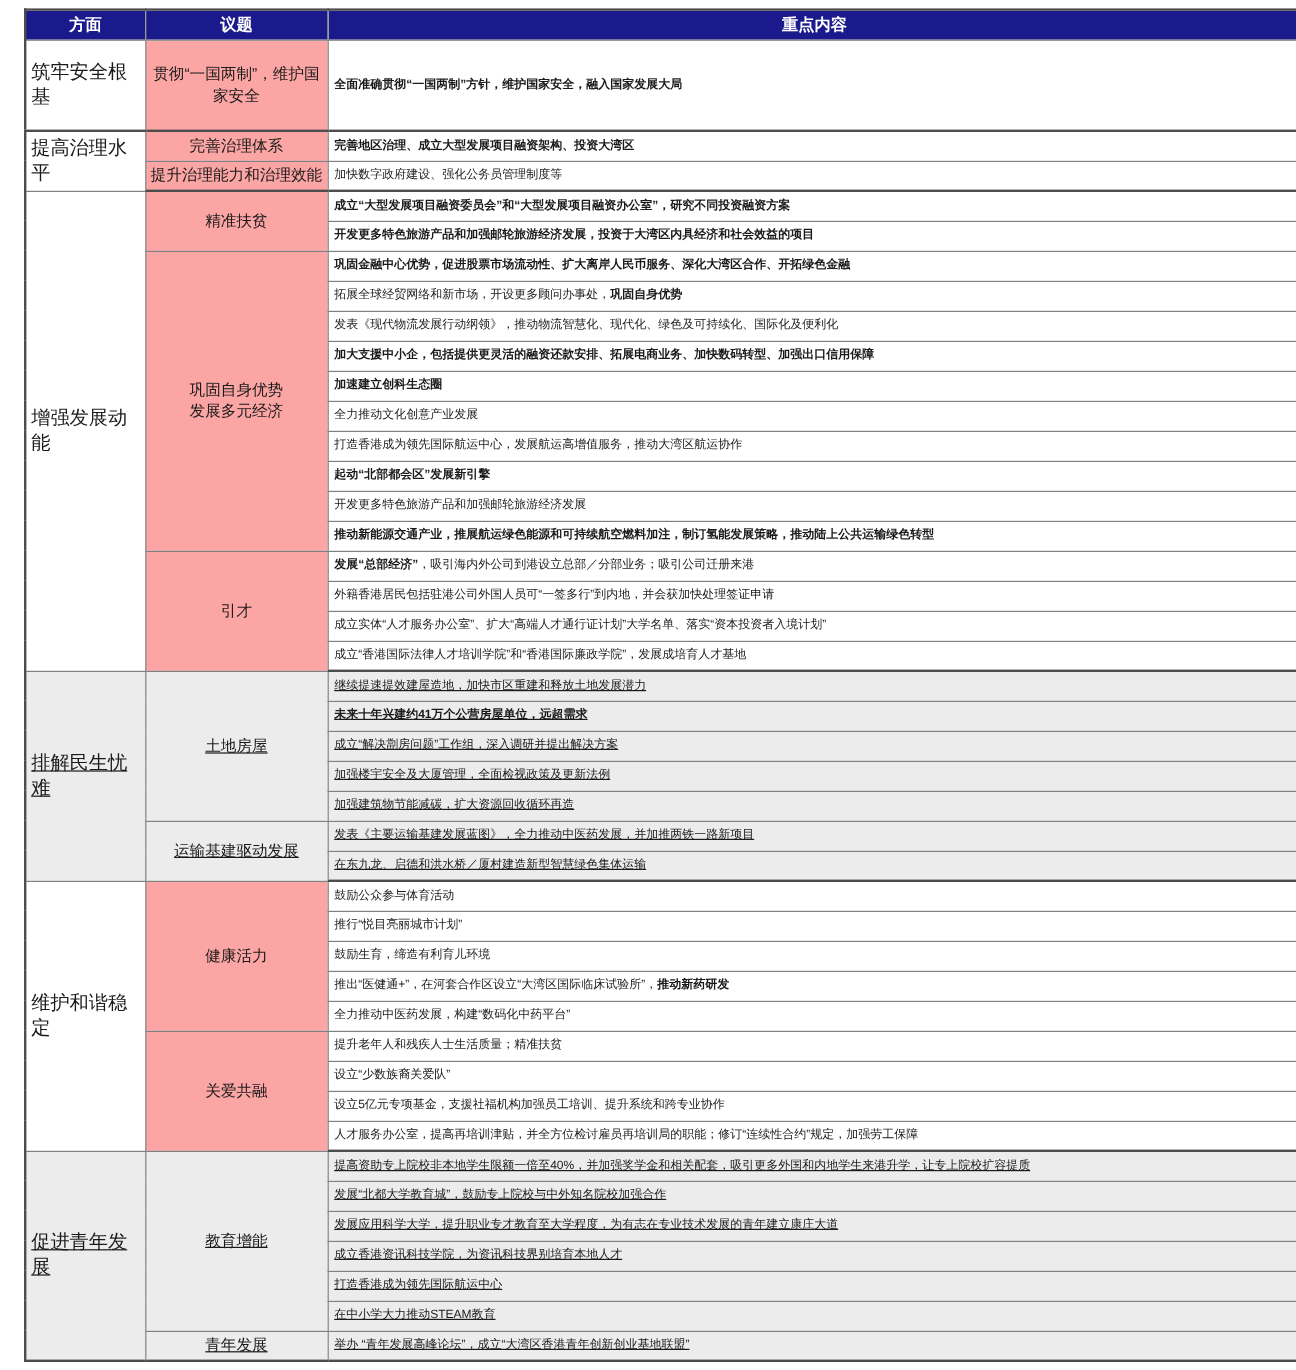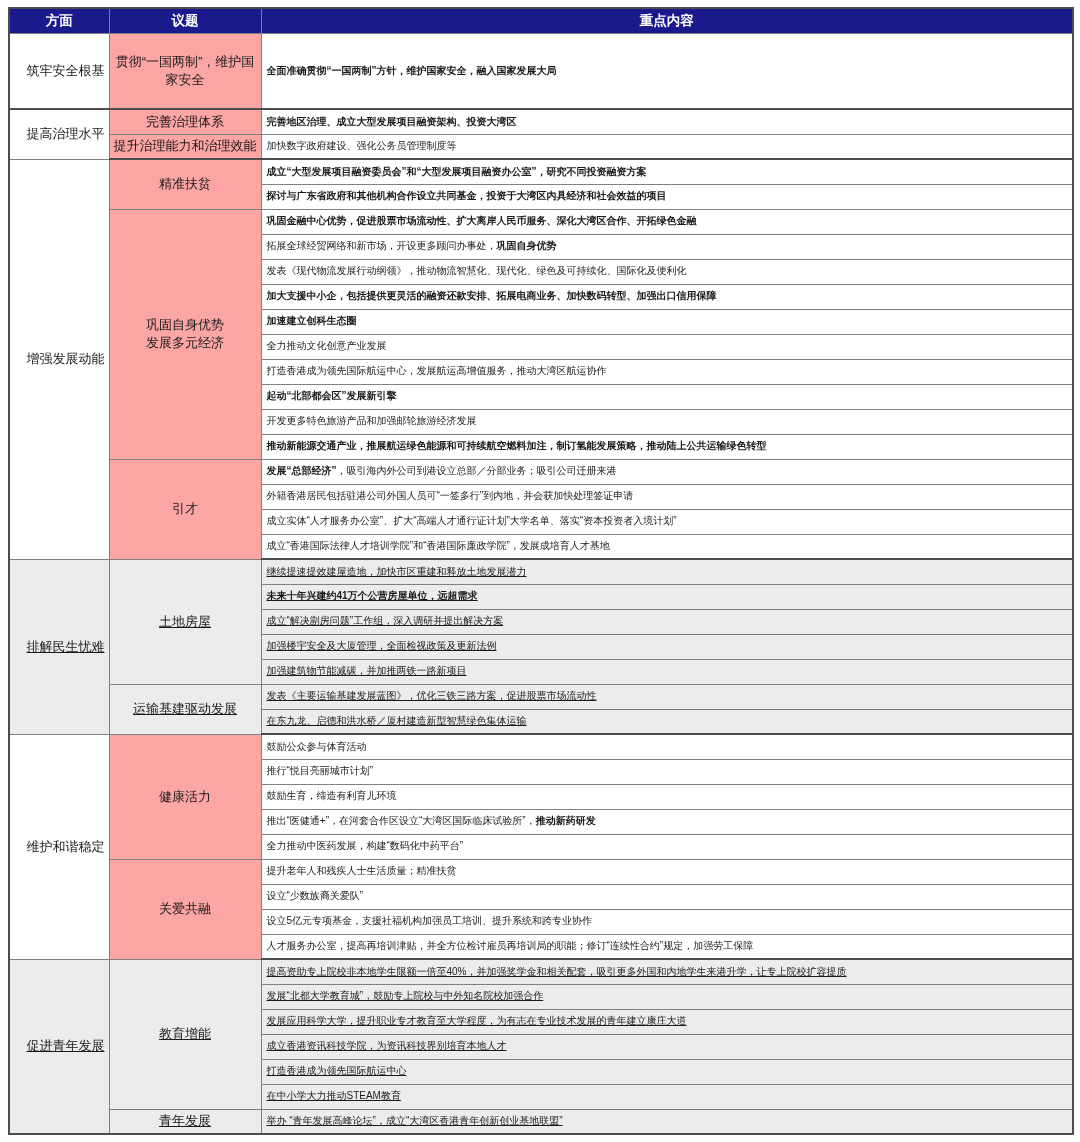--- a/index.html
+++ b/index.html
@@ -6,21 +6,21 @@
     margin: 0;
     padding: 0;
     background: #ffffff;
     font-family: "Liberation Sans", "DejaVu Sans", sans-serif;
     color: #1a1a1a;
   }
   .page {
     width: 1080px;
     height: 1142px;
     box-sizing: border-box;
-    padding: 7px 8px;
+    padding: 7px 20px;
     background: #ffffff;
   }
   table.policy {
     border-collapse: collapse;
     table-layout: fixed;
     width: 1064px;
   }
   table.policy col.c-aspect  { width: 100px; }
   table.policy col.c-topic   { width: 152px; }
   table.policy col.c-content { width: 812px; }
@@ -37,23 +37,23 @@
   thead th {
     background: #1a1a8c;
     color: #ffffff;
     font-weight: bold;
     font-size: 13.5px;
     height: 25px;
     text-align: center;
     padding: 0 4px;
   }
   td.aspect-cell {
-    text-align: right;
+    text-align: left;
     vertical-align: middle;
-    font-size: 13px;
+    font-size: 16px;
     padding: 2px 4px;
     background: #ffffff;
   }
   td.topic-cell {
     text-align: center;
     vertical-align: middle;
     font-size: 13px;
     padding: 2px 4px;
     white-space: pre-line;
     background: #fca5a5;
@@ -103,21 +103,21 @@
         <tr class="content-row section-end">
           <td class="topic-cell" rowspan="1">提升治理能力和治理效能</td>
           <td class="content-cell"><span>加快数字政府建设、强化公务员管理制度等</span></td>
         </tr>
         <tr class="content-row">
           <td class="aspect-cell" rowspan="16">增强发展动能</td>
           <td class="topic-cell" rowspan="2">精准扶贫</td>
           <td class="content-cell"><span class="seg-bold">成立“大型发展项目融资委员会”和“大型发展项目融资办公室”，研究不同投资融资方案</span></td>
         </tr>
         <tr class="content-row">
-          <td class="content-cell"><span class="seg-bold">探讨与广东省政府和其他机构合作设立共同基金，投资于大湾区内具经济和社会效益的项目</span></td>
+          <td class="content-cell"><span class="seg-bold">开发更多特色旅游产品和加强邮轮旅游经济发展，投资于大湾区内具经济和社会效益的项目</span></td>
         </tr>
         <tr class="content-row">
           <td class="topic-cell" rowspan="10">巩固自身优势
 发展多元经济</td>
           <td class="content-cell"><span class="seg-bold">巩固金融中心优势，促进股票市场流动性、扩大离岸人民币服务、深化大湾区合作、开拓绿色金融</span></td>
         </tr>
         <tr class="content-row">
           <td class="content-cell"><span>拓展全球经贸网络和新市场，开设更多顾问办事处，</span><span class="seg-bold">巩固自身优势</span></td>
         </tr>
         <tr class="content-row">
@@ -165,25 +165,25 @@
         <tr class="content-row shaded">
           <td class="content-cell"><span class="seg-bold">未来十年兴建约41万个公营房屋单位，远超需求</span></td>
         </tr>
         <tr class="content-row shaded">
           <td class="content-cell"><span>成立“解决劏房问题”工作组，深入调研并提出解决方案</span></td>
         </tr>
         <tr class="content-row shaded">
           <td class="content-cell"><span>加强楼宇安全及大厦管理，全面检视政策及更新法例</span></td>
         </tr>
         <tr class="content-row shaded">
-          <td class="content-cell"><span>加强建筑物节能减碳，并加推两铁一路新项目</span></td>
+          <td class="content-cell"><span>加强建筑物节能减碳，扩大资源回收循环再造</span></td>
         </tr>
         <tr class="content-row shaded">
           <td class="topic-cell" rowspan="2">运输基建驱动发展</td>
-          <td class="content-cell"><span>发表《主要运输基建发展蓝图》，优化三铁三路方案，促进股票市场流动性</span></td>
+          <td class="content-cell"><span>发表《主要运输基建发展蓝图》，全力推动中医药发展，并加推两铁一路新项目</span></td>
         </tr>
         <tr class="content-row shaded section-end">
           <td class="content-cell"><span>在东九龙、启德和洪水桥／厦村建造新型智慧绿色集体运输</span></td>
         </tr>
         <tr class="content-row">
           <td class="aspect-cell" rowspan="9">维护和谐稳定</td>
           <td class="topic-cell" rowspan="5">健康活力</td>
           <td class="content-cell"><span>鼓励公众参与体育活动</span></td>
         </tr>
         <tr class="content-row">

